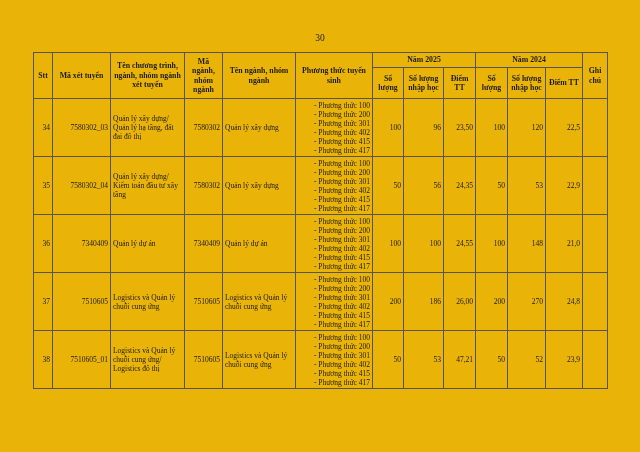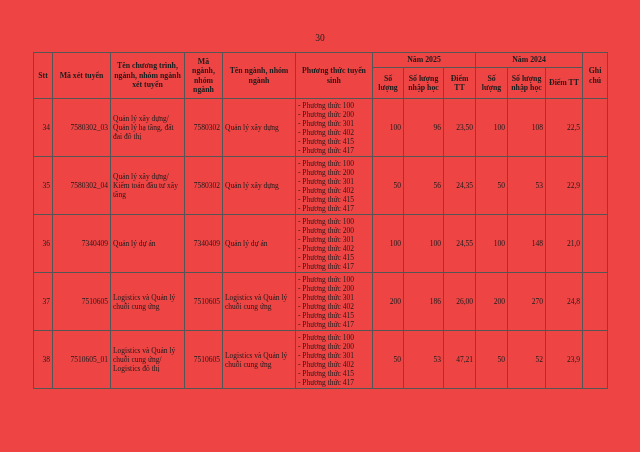--- a/index.html
+++ b/index.html
@@ -1,20 +1,20 @@
 <!DOCTYPE html>
 <html><head>
 <meta charset="utf-8">
 <style>
   * { margin:0; padding:0; box-sizing:border-box; }
   html,body { background:#ffffff; }
   .page {
     position:relative;
     width:640px; height:452px;
-    background:#ef4444;
+    background:#eab308;
     font-family:"Liberation Serif","DejaVu Serif",serif;
     color:#1c1c1c;
     overflow:hidden;
   }
   .page-number {
     position:absolute;
     top:33px; left:0; right:0;
     text-align:center;
     font-size:9.5px;
     line-height:11px;
@@ -40,21 +40,21 @@
     font-size:7.8px;
     line-height:9.5px;
     text-align:center;
     padding:1px 1px;
   }
   thead tr.h1 th { height:15px; }
   thead tr.h2 th { height:31px; }
   tbody td { height:58px; }
   .cell-center { text-align:right; }
   .cell-left   { text-align:left; }
-  .cell-top    { vertical-align:top; }
+  .cell-top    { vertical-align:top;text-align:right; }
   .pt-line { white-space:nowrap; }
 </style>
 </head>
 <body>
 
 <div class="page">
   <div class="page-number">30</div>
 
   <table class="adm">
     <colgroup>
@@ -105,21 +105,21 @@
             <div class="pt-line">- Phương thức 200</div>
             <div class="pt-line">- Phương thức 301</div>
             <div class="pt-line">- Phương thức 402</div>
             <div class="pt-line">- Phương thức 415</div>
             <div class="pt-line">- Phương thức 417</div>
           </td>
           <td class="cell-center">100</td>
           <td class="cell-center">96</td>
           <td class="cell-center">23,50</td>
           <td class="cell-center">100</td>
-          <td class="cell-center">108</td>
+          <td class="cell-center">120</td>
           <td class="cell-center">22,5</td>
           <td class="cell-center"></td>
         </tr>
         <tr>
           <td class="cell-center">35</td>
           <td class="cell-center">7580302_04</td>
           <td class="cell-left">Quản lý xây dựng/ Kiểm toán đầu tư xây tầng</td>
           <td class="cell-center">7580302</td>
           <td class="cell-left">Quản lý xây dựng</td>
           <td class="cell-left cell-top">

